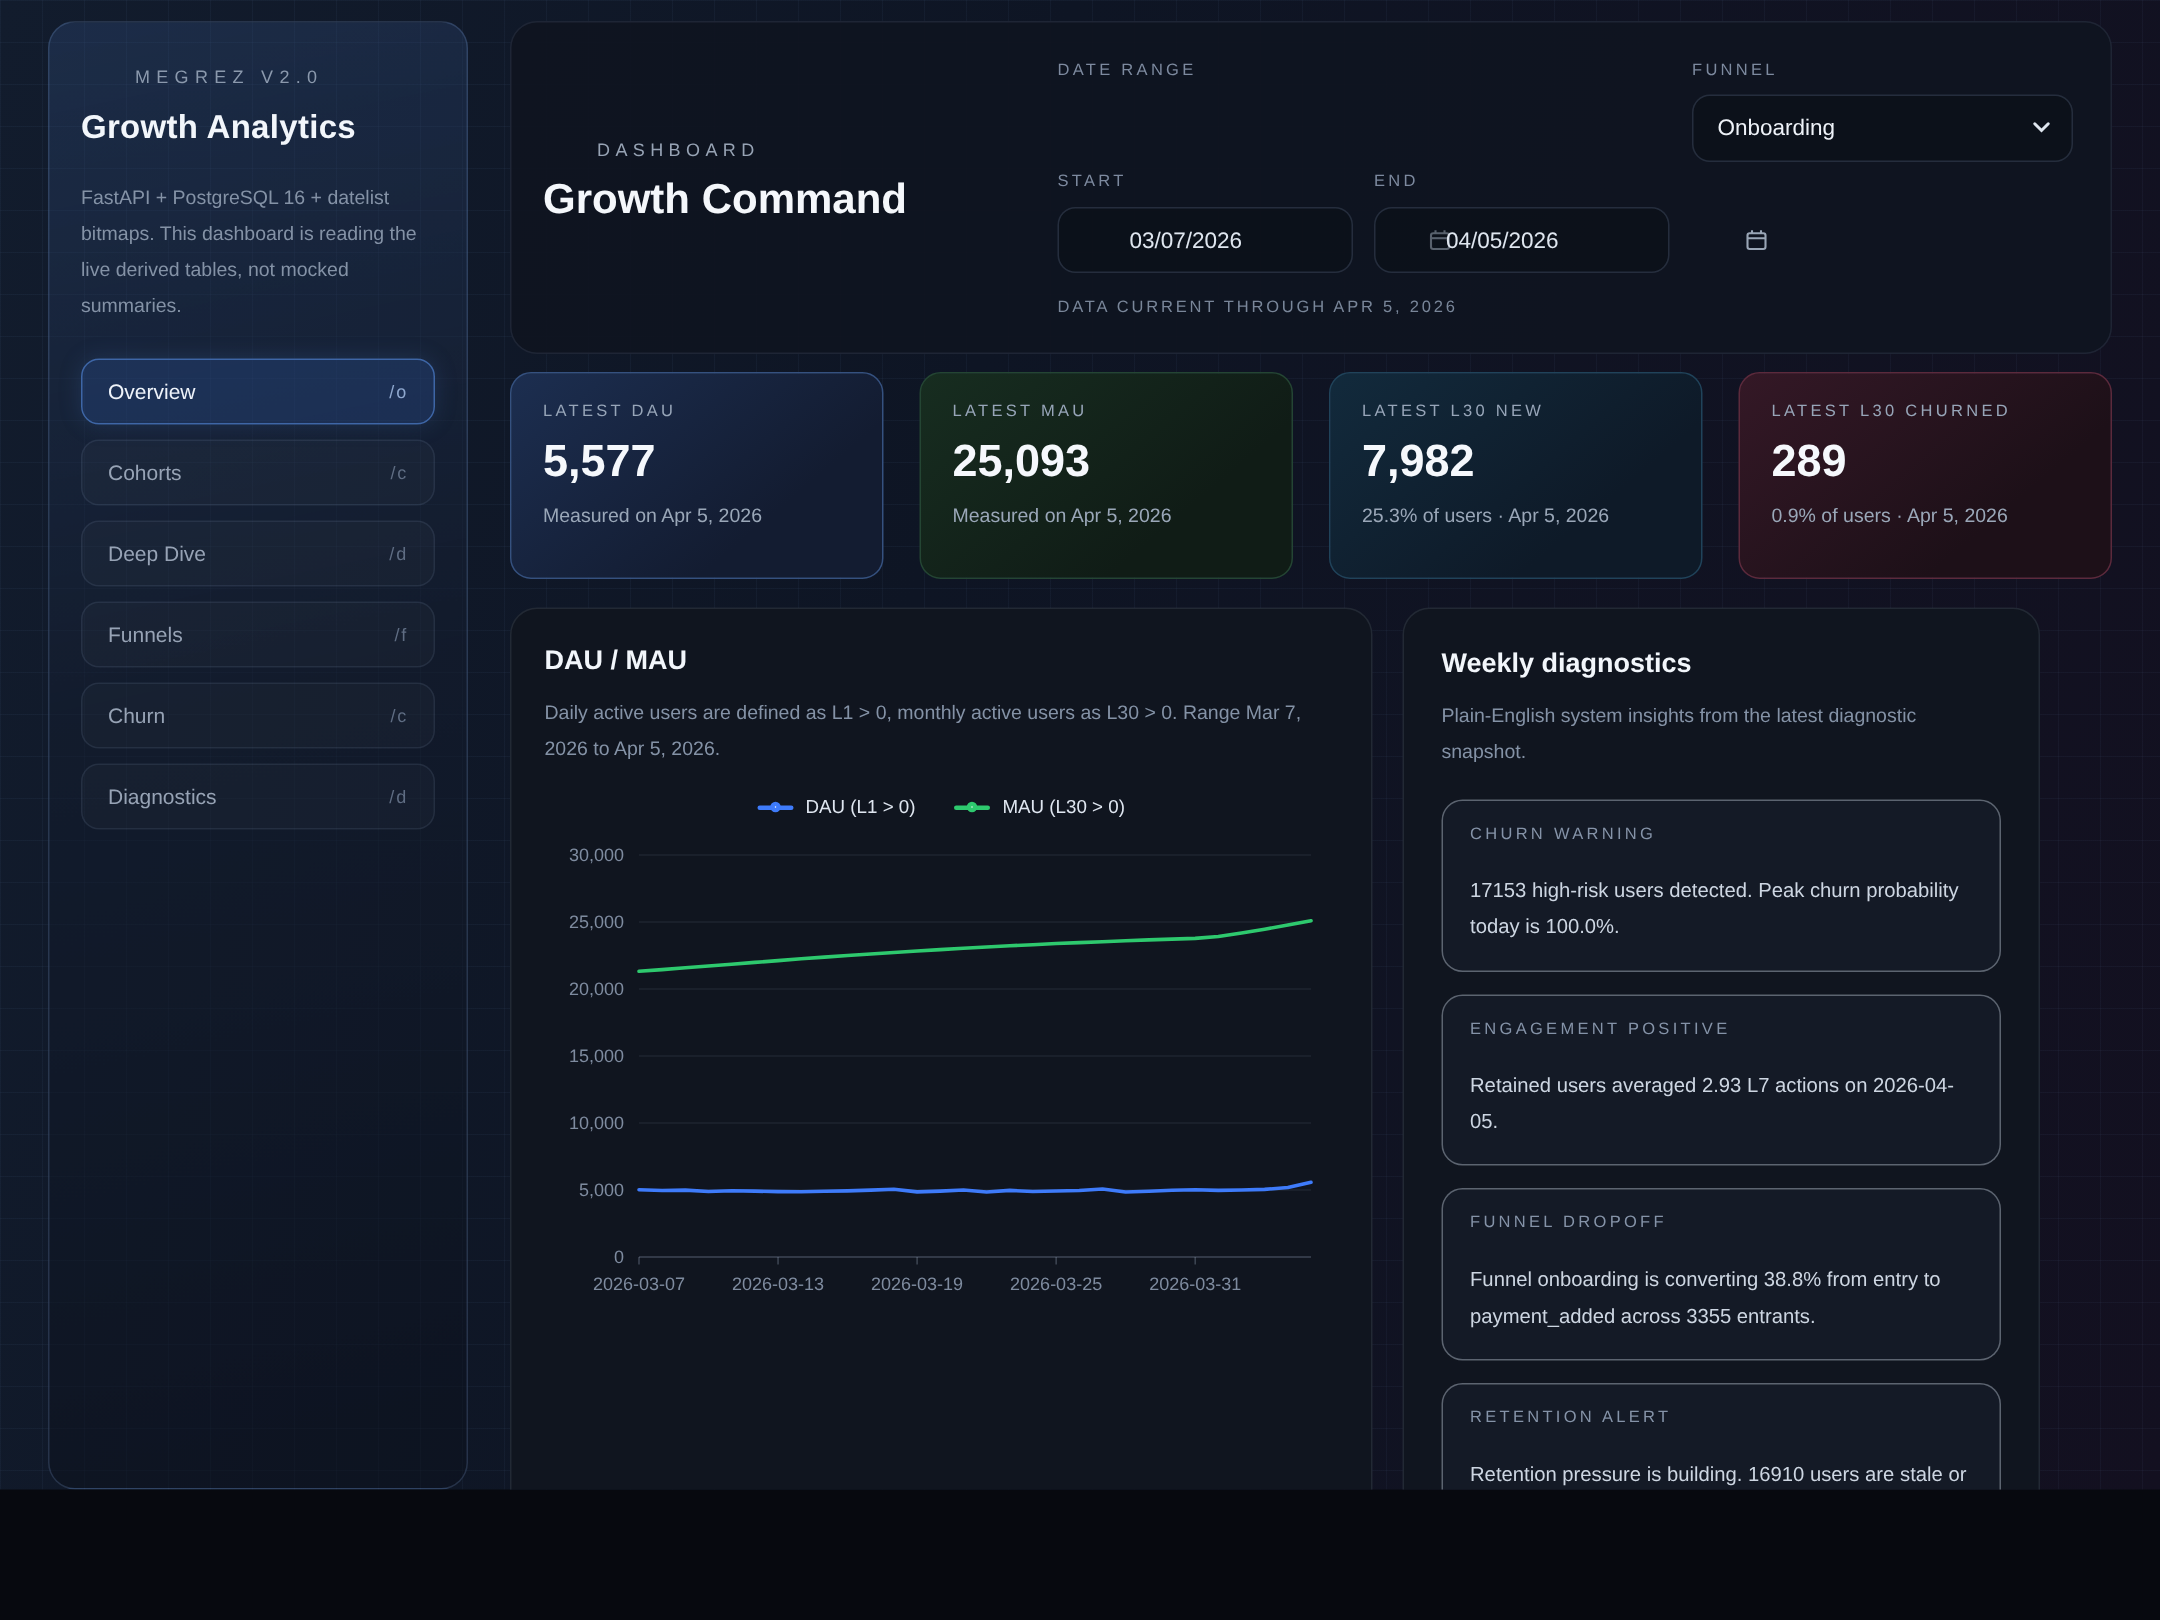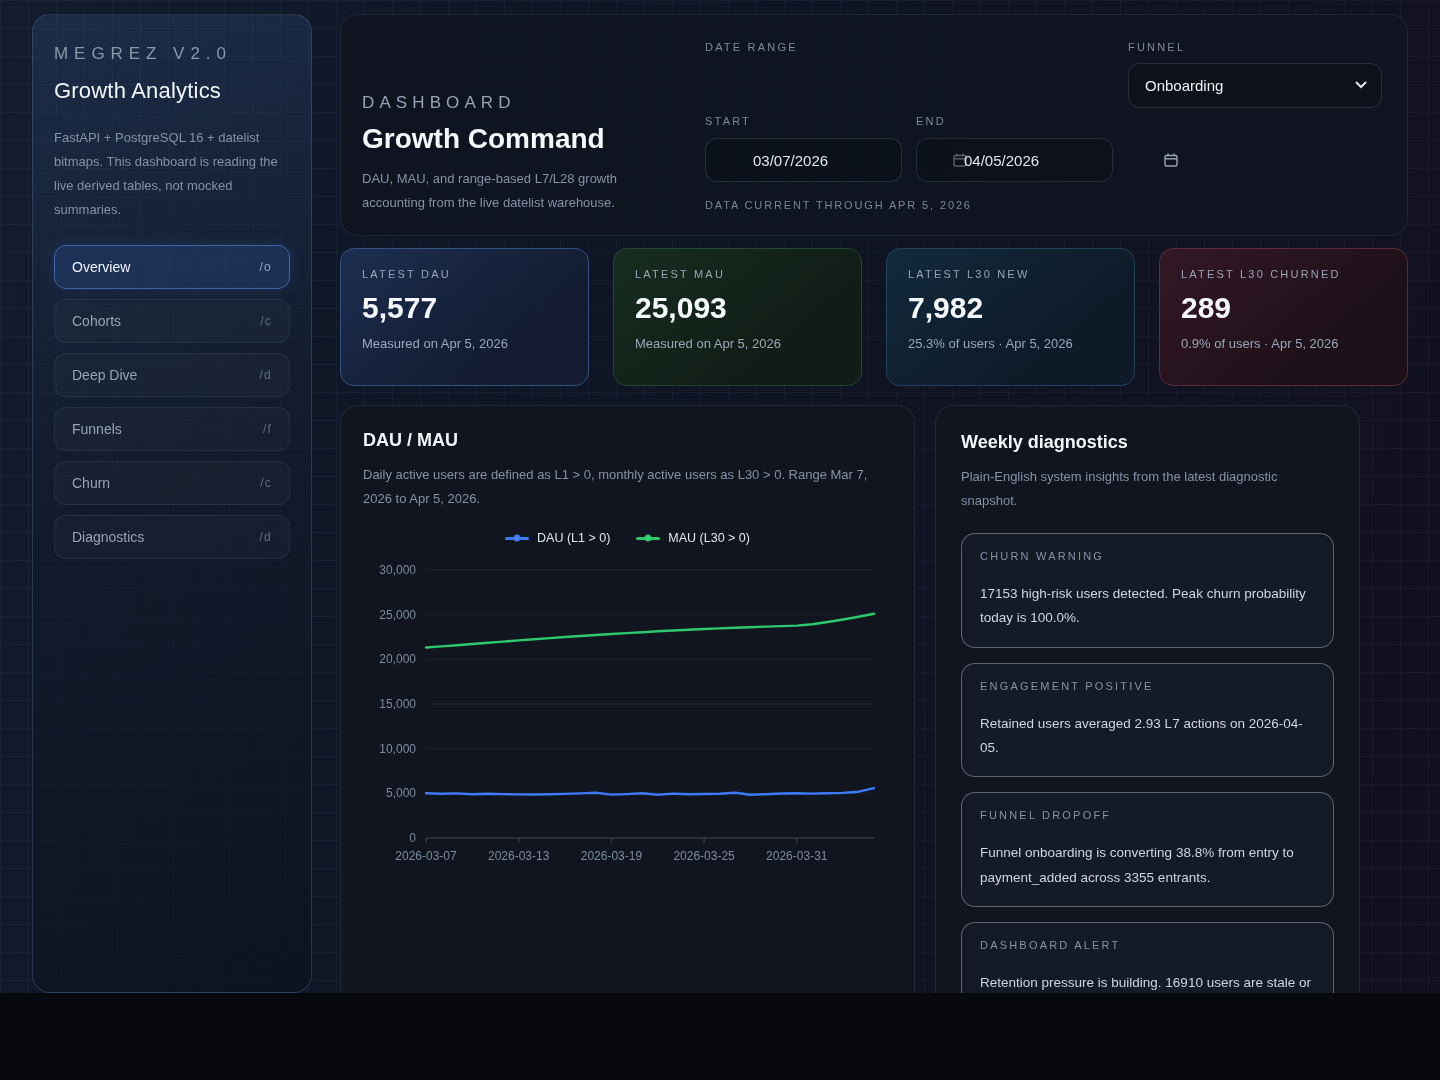--- a/index.html
+++ b/index.html
@@ -11,22 +11,22 @@
   .canvas::before { content:''; position:absolute; inset:0; z-index:0;
     background-image:linear-gradient(rgba(130,165,225,0.05) 1px, transparent 1px),
                      linear-gradient(90deg, rgba(130,165,225,0.05) 1px, transparent 1px);
     background-size:28px 28px; }
   .panel { position:absolute; z-index:1; }
 
   
   .sidebar { left:32px; top:14px; width:280px; height:979px; border-radius:18px; padding:29px 21px;
     background:linear-gradient(168deg, rgba(58,94,152,0.26) 0%, rgba(20,29,46,0.55) 46%, rgba(12,17,28,0.55) 100%);
     border:1px solid rgba(128,163,218,0.22); }
-  .kicker { font-size:17px; letter-spacing:0.35em; color:#8b99ad; font-weight:400; }
-  .sidebar h1 { margin-top:14px; font-size:22px; font-weight:400; color:#f2f6fb; letter-spacing:0.2px; }
+  .kicker { font-size:12px; letter-spacing:0.35em; color:#8b99ad; font-weight:400;margin-left:36px; }
+  .sidebar h1 { margin-top:14px; font-size:22px; font-weight:700; color:#f2f6fb; letter-spacing:0.2px; }
   .sidebar .desc { margin-top:22px; font-size:13px; line-height:1.85; color:#8492a6; }
   .nav { margin-top:23px; }
   .nav-item { height:44px; margin-bottom:10px; border-radius:12px; padding:0 17px;
     display:flex; align-items:center; justify-content:space-between; cursor:pointer;
     background:rgba(255,255,255,0.025); border:1px solid rgba(140,165,200,0.12); }
   .nav-item .nl { font-size:14px; color:#97a3b5; }
   .nav-item .ns { font-size:12px; color:#5f6d83; letter-spacing:0.1em; }
   .nav-item.active { background:rgba(44,82,150,0.32); border:1px solid #3e66a6;
     box-shadow:0 0 14px rgba(62,102,166,0.25); }
   .nav-item.active .nl { color:#eef3fa; }
@@ -129,21 +129,20 @@
         <span class="nl">Diagnostics</span>
         <span class="ns">/d</span>
       </div>
     </nav>
   </aside>
 
   <header class="panel header">
     <div class="hero">
       <div class="kicker">DASHBOARD</div>
       <h2>Growth Command</h2>
-      <p>DAU, MAU, and range-based L7/L28 growth accounting from the live datelist warehouse.</p>
     </div>
 
     <div class="ctl-label lbl-daterange">DATE RANGE</div>
 
     <div class="ctl-label lbl-start">START</div>
     <div class="ctl-label lbl-end">END</div>
 
     <div class="datebox db-start">
       <input value="03/07/2026" style="">
       <span class="cal">
@@ -264,19 +263,19 @@
       </div>
       <div class="insight">
         <div class="il">ENGAGEMENT POSITIVE</div>
         <div class="ib">Retained users averaged 2.93 L7 actions on 2026-04-05.</div>
       </div>
       <div class="insight">
         <div class="il">FUNNEL DROPOFF</div>
         <div class="ib">Funnel onboarding is converting 38.8% from entry to payment_added across 3355 entrants.</div>
       </div>
       <div class="insight">
-        <div class="il">DASHBOARD ALERT</div>
+        <div class="il">RETENTION ALERT</div>
         <div class="ib">Retention pressure is building. 16910 users are stale or churned (53.6% of the snapshot), while 9308 remain retained.</div>
       </div>
     </div>
   </section>
 
 </div>
 
 </body></html>

